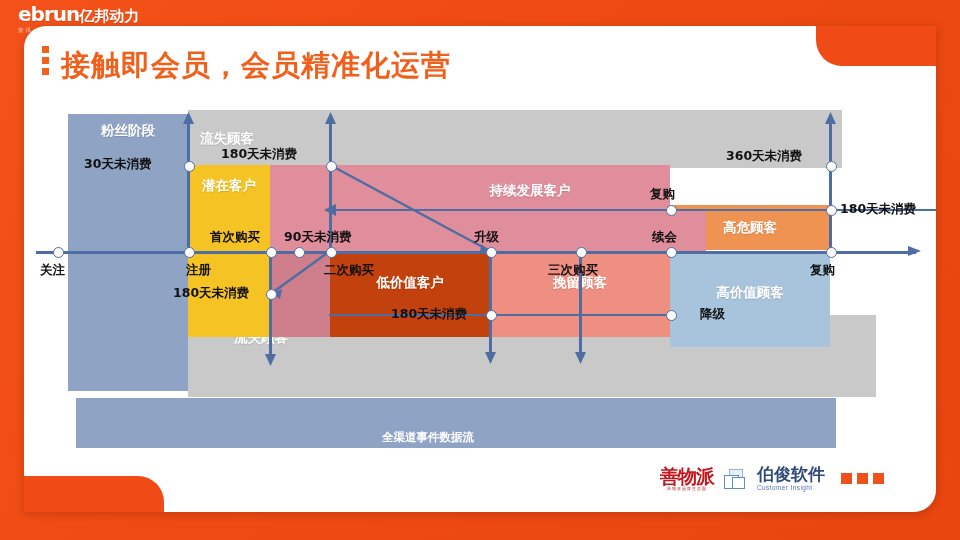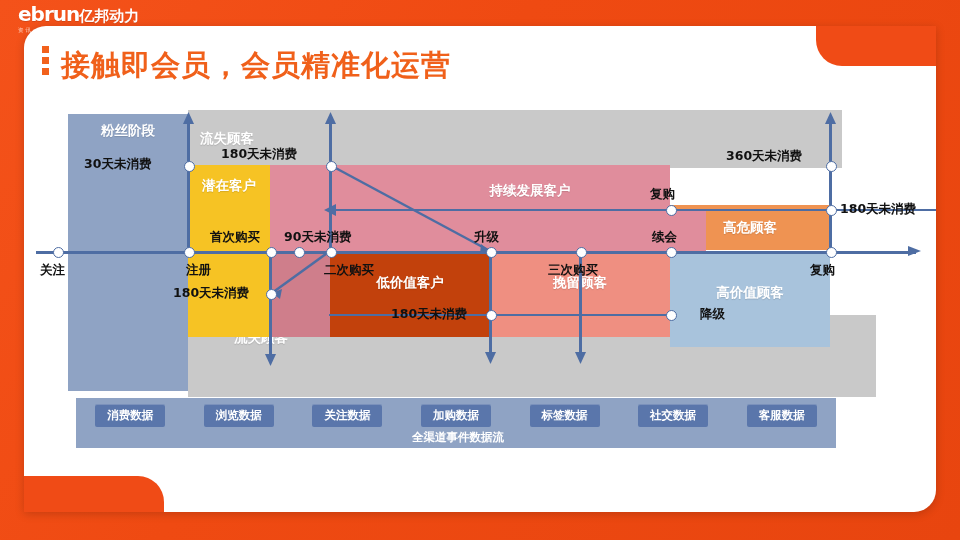--- a/index.html
+++ b/index.html
@@ -64,21 +64,21 @@
   .databar{position:absolute;left:76px;top:398px;width:760px;height:50px;
     background:#8fa3c4;}
   .chipwrap{position:absolute;left:0;top:6px;width:760px;height:22px;
     display:flex;justify-content:space-around;align-items:center;}
   .chip{
     background:#5a76ab;color:#ffffff;font-size:11.5px;font-weight:bold;
     padding:4px 12px;border-radius:2px;white-space:nowrap;
     box-shadow:inset 0 1px 0 rgba(255,255,255,.2);
   }
   .databar-cap{position:absolute;left:0;top:32px;width:704px;text-align:center;
-    font-size:11.5px;font-weight:bold;color:#ffffff;padding-left:30px;}
+    font-size:11.5px;font-weight:bold;color:#ffffff;}
 
   
   .foot{position:absolute;left:660px;top:466px;display:flex;align-items:center;gap:10px;}
   .swp{font-size:19px;font-weight:bold;color:#c4161c;font-family:"DejaVu Serif",serif;
     letter-spacing:-1px;line-height:19px;}
   .swp-sub{font-size:4px;color:#c4161c;letter-spacing:1px;text-align:center;}
   .bj-icon{position:relative;width:23px;height:20px;}
   .bj-icon .sq1{position:absolute;left:5px;top:0;width:12px;height:11px;
     border:1.6px solid #9fb4cf;background:#e9eff6;}
   .bj-icon .sq2{position:absolute;left:0;top:6px;width:13px;height:12px;
@@ -257,26 +257,37 @@
     <div class="lbl" style="left:288px;top:152px;">二次购买</div>
     <div class="lbl" style="left:438px;top:119px;">升级</div>
     <div class="lbl" style="left:512px;top:152px;">三次购买</div>
     <div class="lbl" style="left:616px;top:119px;">续会</div>
     <div class="lbl" style="left:614px;top:76px;">复购</div>
     <div class="lbl" style="left:664px;top:196px;">降级</div>
     <div class="lbl" style="left:774px;top:152px;">复购</div>
   </div>
 
   <div class="databar">
-    <div class="chipwrap">
-      <div class="chip">消费数据</div>
-      <div class="chip">浏览数据</div>
-      <div class="chip">关注数据</div>
-      <div class="chip">加购数据</div>
-      <div class="chip">标签数据</div>
-      <div class="chip">社交数据</div>
-      <div class="chip">客服数据</div>
-    </div>
     <div class="databar-cap">全渠道事件数据流</div>
   </div>
 
+  <div class="foot">
+    <div>
+      <div class="swp">善物派</div>
+      <div class="swp-sub">善物派品牌生态圈</div>
+    </div>
+    <div class="bj-icon">
+      <div class="sq1"></div>
+        <div class="sq2"></div>
+        <div class="sq3"></div>
+    </div>
+    <div class="bj-txt">
+      <div class="bj-cn">伯俊软件</div>
+      <div class="bj-en">Customer Insight</div>
+    </div>
+    <div class="sqs">
+      <i></i>
+        <i></i>
+        <i></i>
+    </div>
+  </div>
 
 </div>
 
 </body></html>

